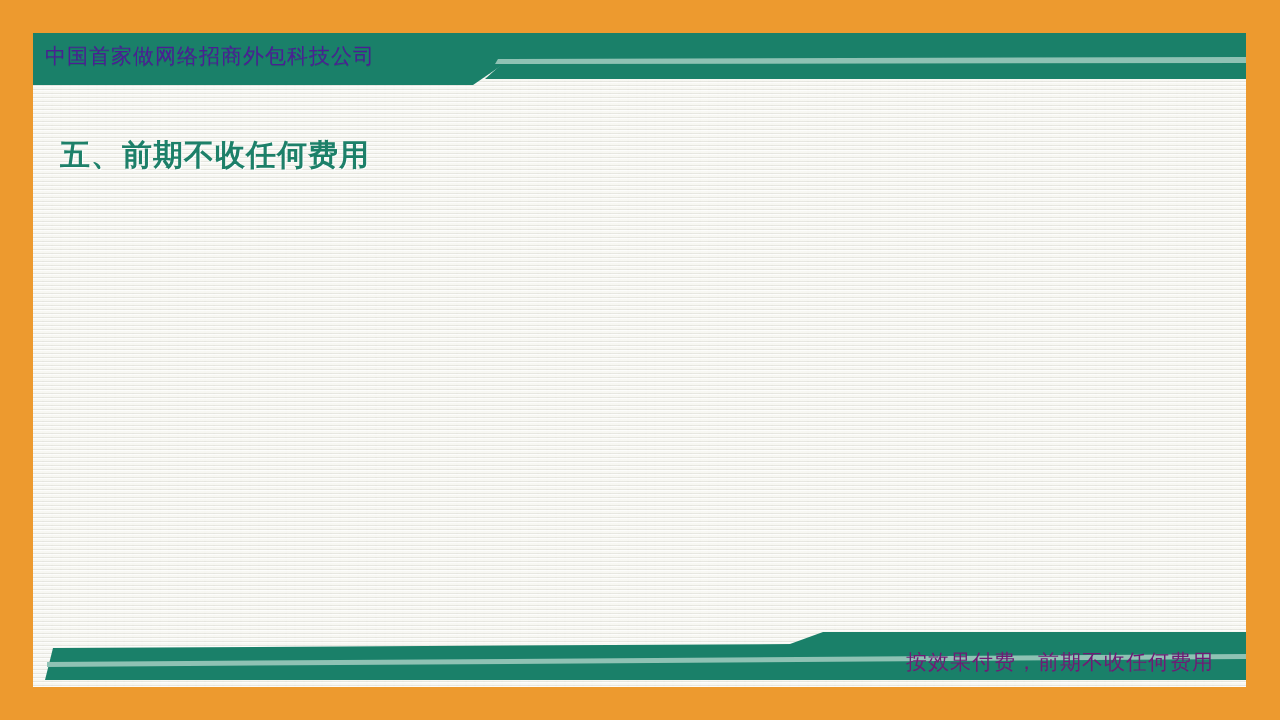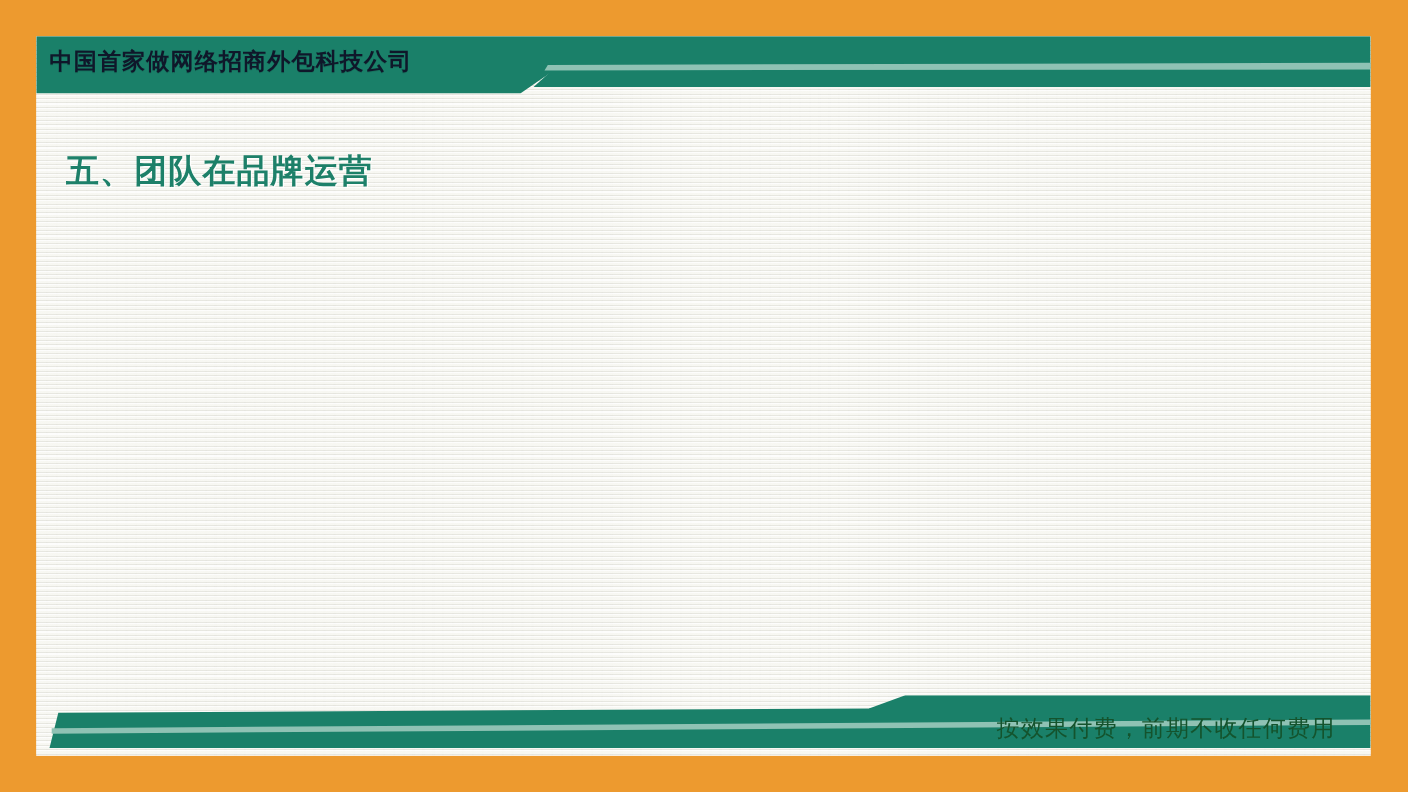--- a/index.html
+++ b/index.html
@@ -43,22 +43,22 @@
     left:33px; top:33px;
     width:1213px; height:52px;
     pointer-events:none;
   }
   #header-banner svg { display:block; width:100%; height:100%; }
 
   #header-title {
     position:absolute;
     left:45px; top:42px;
     font-size:21px;
-    font-weight:bold;
-    color:#0f172a;
+    font-weight:normal;
+    color:#4c1d95;
     letter-spacing:1px;
     white-space:nowrap;
     text-shadow:0 1px 0 rgba(0,0,0,0.10);
   }
 
   
   #section-heading {
     position:absolute;
     left:60px; top:135px;
     font-size:30px;
@@ -89,21 +89,21 @@
     left:33px; top:632px;
     width:1213px; height:55px;
     pointer-events:none;
   }
   #footer-banner svg { display:block; width:100%; height:100%; }
 
   #footer-text {
     position:absolute;
     right:66px; top:648px;
     font-size:21px;
-    color:#14532d;
+    color:#701a75;
     letter-spacing:1px;
     white-space:nowrap;
   }
 </style>
 </head>
 <body>
 
 <div id="slide">
 
   <div id="paper"></div>
@@ -113,21 +113,21 @@
 
       <polygon points="0,0 1213,0 1213,30 472,30 440,52 0,52" fill="#1A8069"></polygon>
 
       <polygon points="470,30 1213,30 1213,46 452,46" fill="#1A8069"></polygon>
 
       <polygon points="465,26 1213,24 1213,30 462,31" fill="#8FC2B4"></polygon>
     </svg>
   </div>
   <div id="header-title">中国首家做网络招商外包科技公司</div>
 
-  <div id="section-heading">五、团队在品牌运营</div>
+  <div id="section-heading">五、前期不收任何费用</div>
 
 
   <div id="footer-banner">
     <svg viewBox="0 0 1213 55" preserveAspectRatio="none" aria-hidden="true">
 
       <polygon points="20,16 760,12 760,48 12,48" fill="#1A8069"></polygon>
 
       <polygon points="757,12 790,0 1213,0 1213,48 757,48" fill="#1A8069"></polygon>
 
       <polygon points="14,30 1213,22 1213,27 14,35" fill="#8FC2B4"></polygon>

